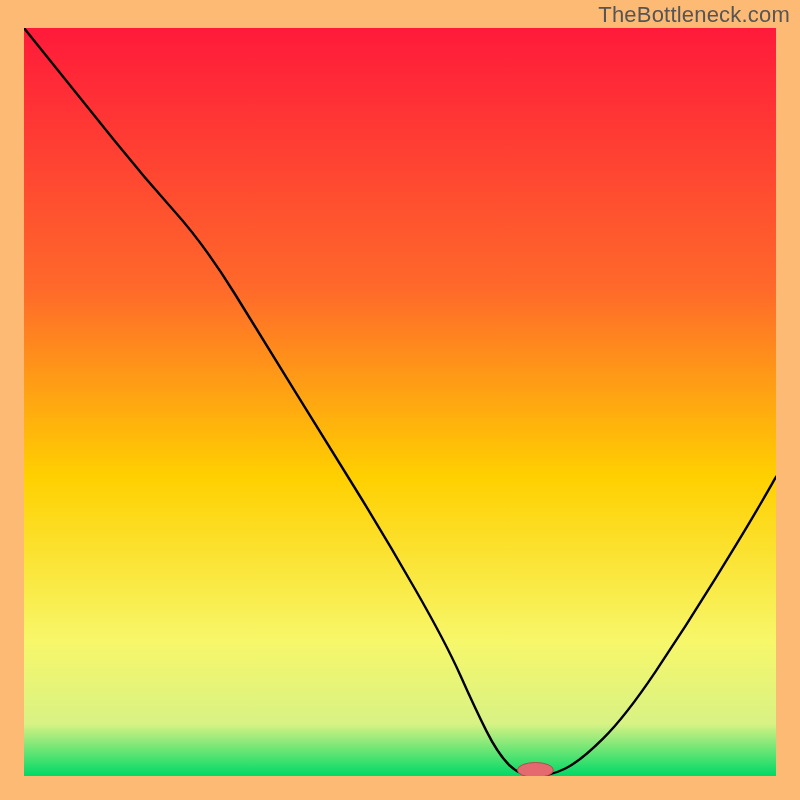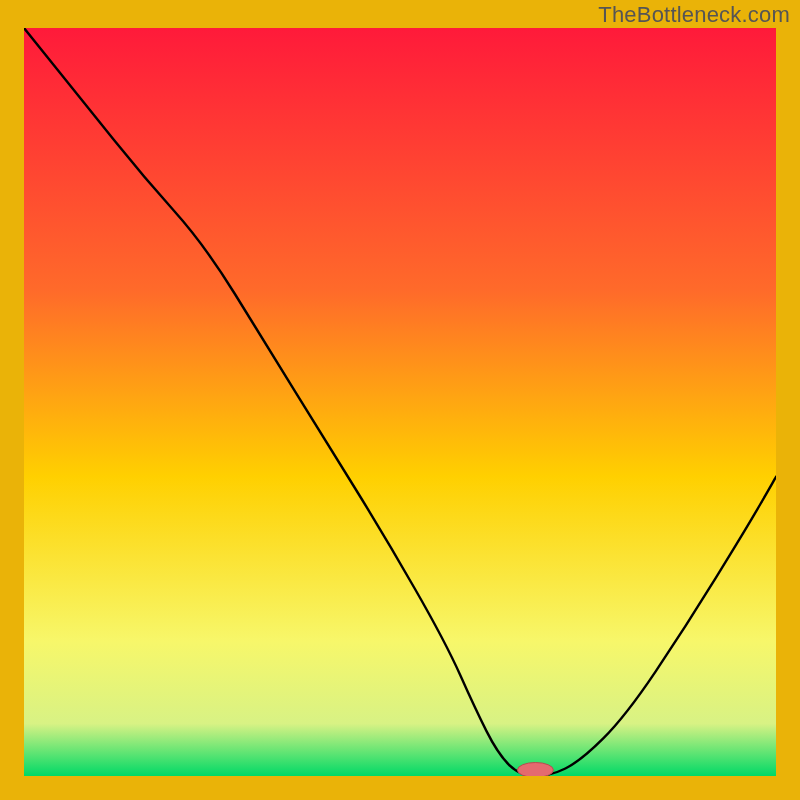--- a/index.html
+++ b/index.html
@@ -8,21 +8,21 @@
     width: 800px;
     height: 800px;
     background: #000;
     font-family: Arial, Helvetica, sans-serif;
     overflow: hidden;
   }
   .frame {
     position: relative;
     width: 800px;
     height: 800px;
-    background: #eab308;
+    background: #fdba74;
   }
   .watermark {
     position: absolute;
     top: 2px;
     right: 10px;
     color: #555;
     font-size: 22px;
     font-weight: 500;
     letter-spacing: 0.2px;
     z-index: 5;

